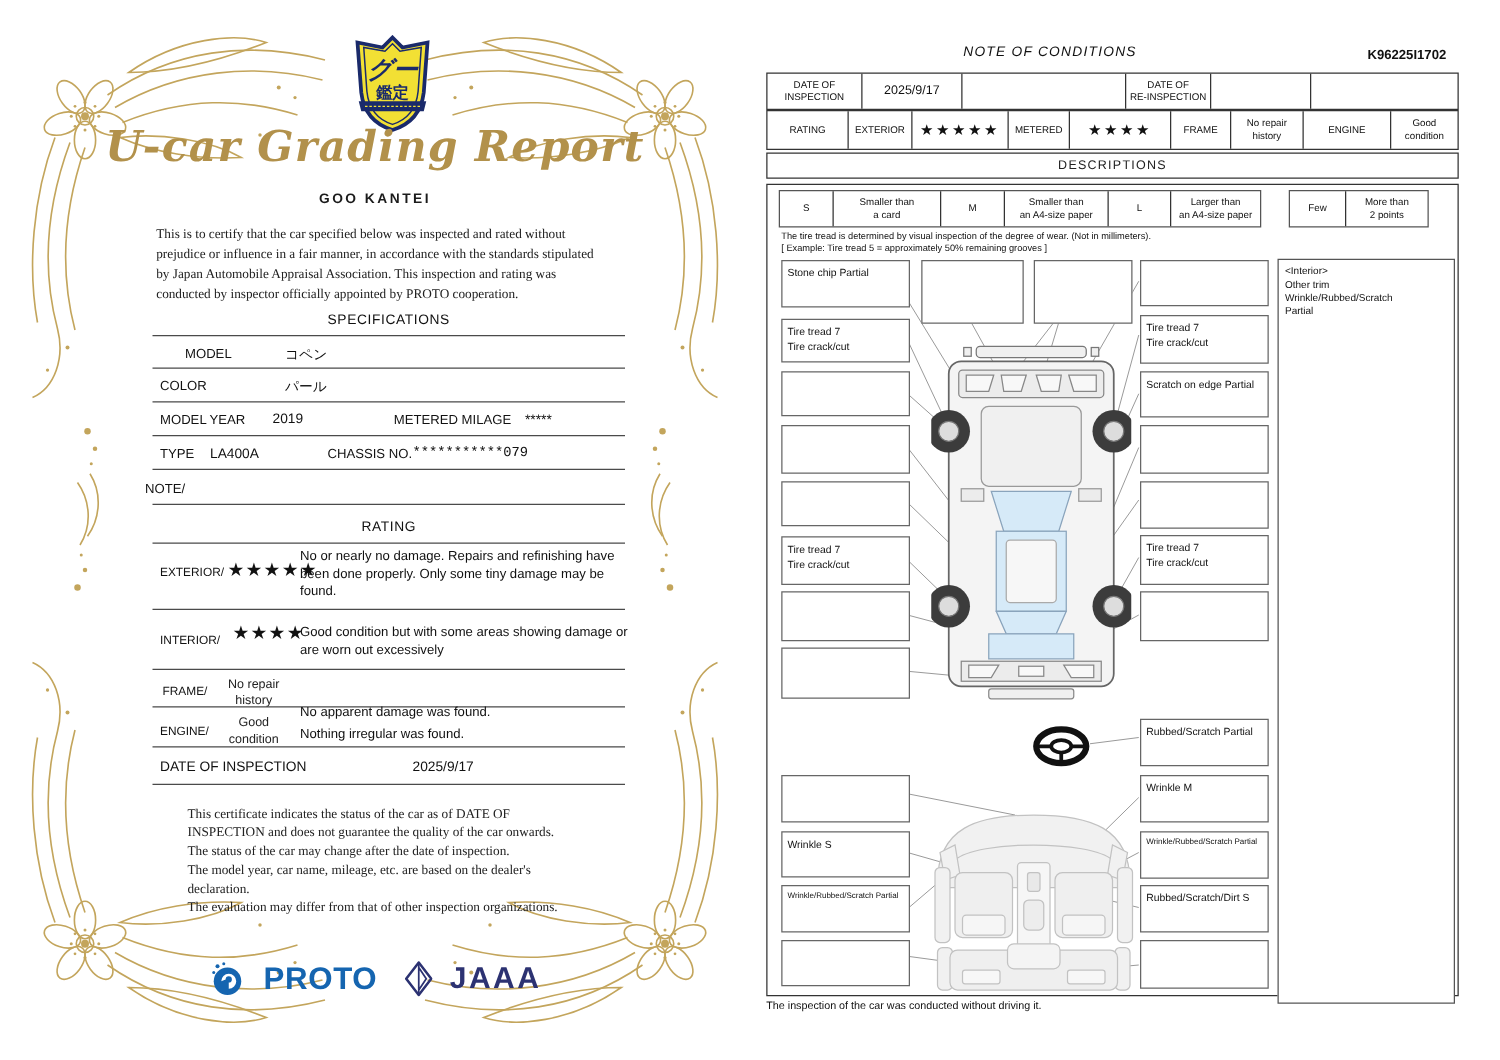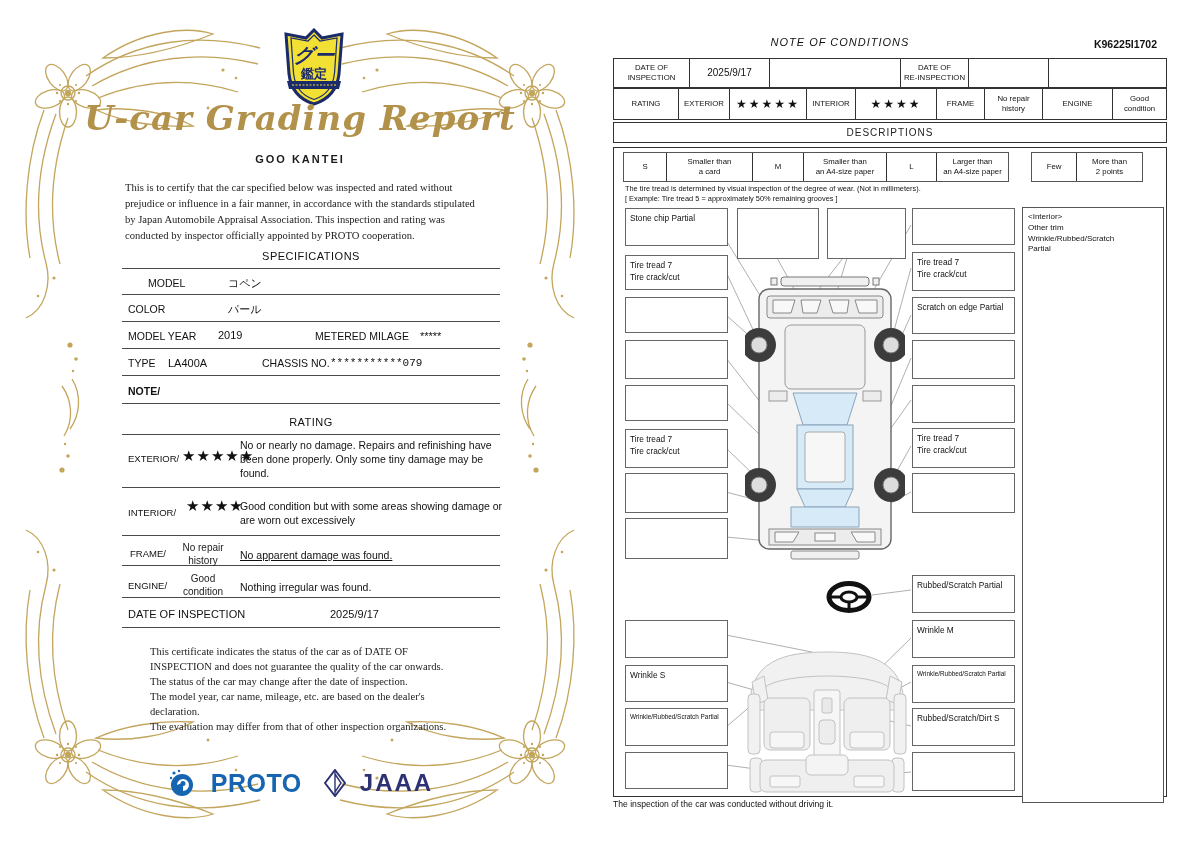--- a/index.html
+++ b/index.html
@@ -137,42 +137,42 @@
   <span class="abs lbl" style="left:128px;top:303px;">COLOR</span>
   <span class="abs val" style="left:228px;top:302px;">パール</span>
   <span class="abs lbl" style="left:128px;top:330px;">MODEL YEAR</span>
   <span class="abs val" style="left:218px;top:329px;">2019</span>
   <span class="abs lbl" style="left:315px;top:330px;">METERED MILAGE</span>
   <span class="abs val" style="left:420px;top:330px;">*****</span>
   <span class="abs lbl" style="left:128px;top:357px;">TYPE</span>
   <span class="abs val" style="left:168px;top:357px;">LA400A</span>
   <span class="abs lbl" style="left:262px;top:357px;">CHASSIS NO.</span>
   <span class="abs val" style="left:330px;top:357px;font-family:Liberation Mono, monospace;">***********079</span>
-  <span class="abs lbl" style="left:128px;top:385px;font-weight:bold;">NOTE/</span>
+  <span class="abs lbl" style="left:116px;top:385px;">NOTE/</span>
 
   <div class="abs sec-head" style="top:416px;">RATING</div>
   <div class="abs rule" style="top:434px;"></div>
   <div class="abs rule" style="top:487px;"></div>
   <div class="abs rule" style="top:535px;"></div>
   <div class="abs rule" style="top:565px;"></div>
   <div class="abs rule" style="top:597px;"></div>
   <div class="abs rule" style="top:627px;"></div>
 
   <span class="abs lbl" style="left:128px;top:453px;font-size:9.5px;text-align:right;">EXTERIOR/</span>
   <span class="abs stars-l" style="left:182px;top:447px;">★★★★★</span>
   <div class="abs rdesc" style="left:240px;top:438px;width:264px;">No or nearly no damage. Repairs and refinishing have been done properly. Only some tiny damage may be found.</div>
 
   <span class="abs lbl" style="left:128px;top:507px;font-size:9.5px;">INTERIOR/</span>
   <span class="abs stars-l" style="left:186px;top:497px;">★★★★</span>
   <div class="abs rdesc" style="left:240px;top:499px;width:264px;">Good condition but with some areas showing damage or are worn out excessively</div>
 
   <span class="abs lbl" style="left:130px;top:548px;font-size:9.5px;">FRAME/</span>
   <div class="abs grade2" style="left:172px;top:541px;width:62px;">No repair
 history</div>
-  <div class="abs rdesc" style="left:240px;top:548px;width:264px;text-decoration:underline;">No apparent damage was found.</div>
+  <div class="abs rdesc" style="left:240px;top:563px;width:264px;">No apparent damage was found.</div>
 
   <span class="abs lbl" style="left:128px;top:580px;font-size:9.5px;">ENGINE/</span>
   <div class="abs grade2" style="left:172px;top:572px;width:62px;">Good
 condition</div>
   <div class="abs rdesc" style="left:240px;top:580px;width:264px;">Nothing irregular was found.</div>
 
   <span class="abs lbl" style="left:128px;top:608px;font-size:11px;">DATE OF INSPECTION</span>
   <span class="abs val" style="left:330px;top:608px;">2025/9/17</span>
 
   <div id="disclaimer" class="abs">This certificate indicates the status of the car as of DATE OF
@@ -212,21 +212,21 @@
     <div class="cell" style="width:67px;">DATE OF
 RE-INSPECTION</div>
     <div class="cell" style="width:79px;"></div>
     <div class="cell" style="flex:1;"></div>
   </div>
 
   <div class="abs tbl" style="left:13px;top:88px;width:552px;height:30px;">
     <div class="cell" style="width:64px;">RATING</div>
     <div class="cell" style="width:50px;">EXTERIOR</div>
     <div class="cell stars-r" style="width:76px;">★★★★★</div>
-    <div class="cell" style="width:48px;">INTERIOR</div>
+    <div class="cell" style="width:48px;">METERED</div>
     <div class="cell stars-r" style="width:80px;">★★★★</div>
     <div class="cell" style="width:47px;">FRAME</div>
     <div class="cell" style="width:57px;">No repair
 history</div>
     <div class="cell" style="width:69px;">ENGINE</div>
     <div class="cell" style="flex:1;">Good
 condition</div>
   </div>
 
   <div id="descr-bar" class="abs">DESCRIPTIONS</div>

